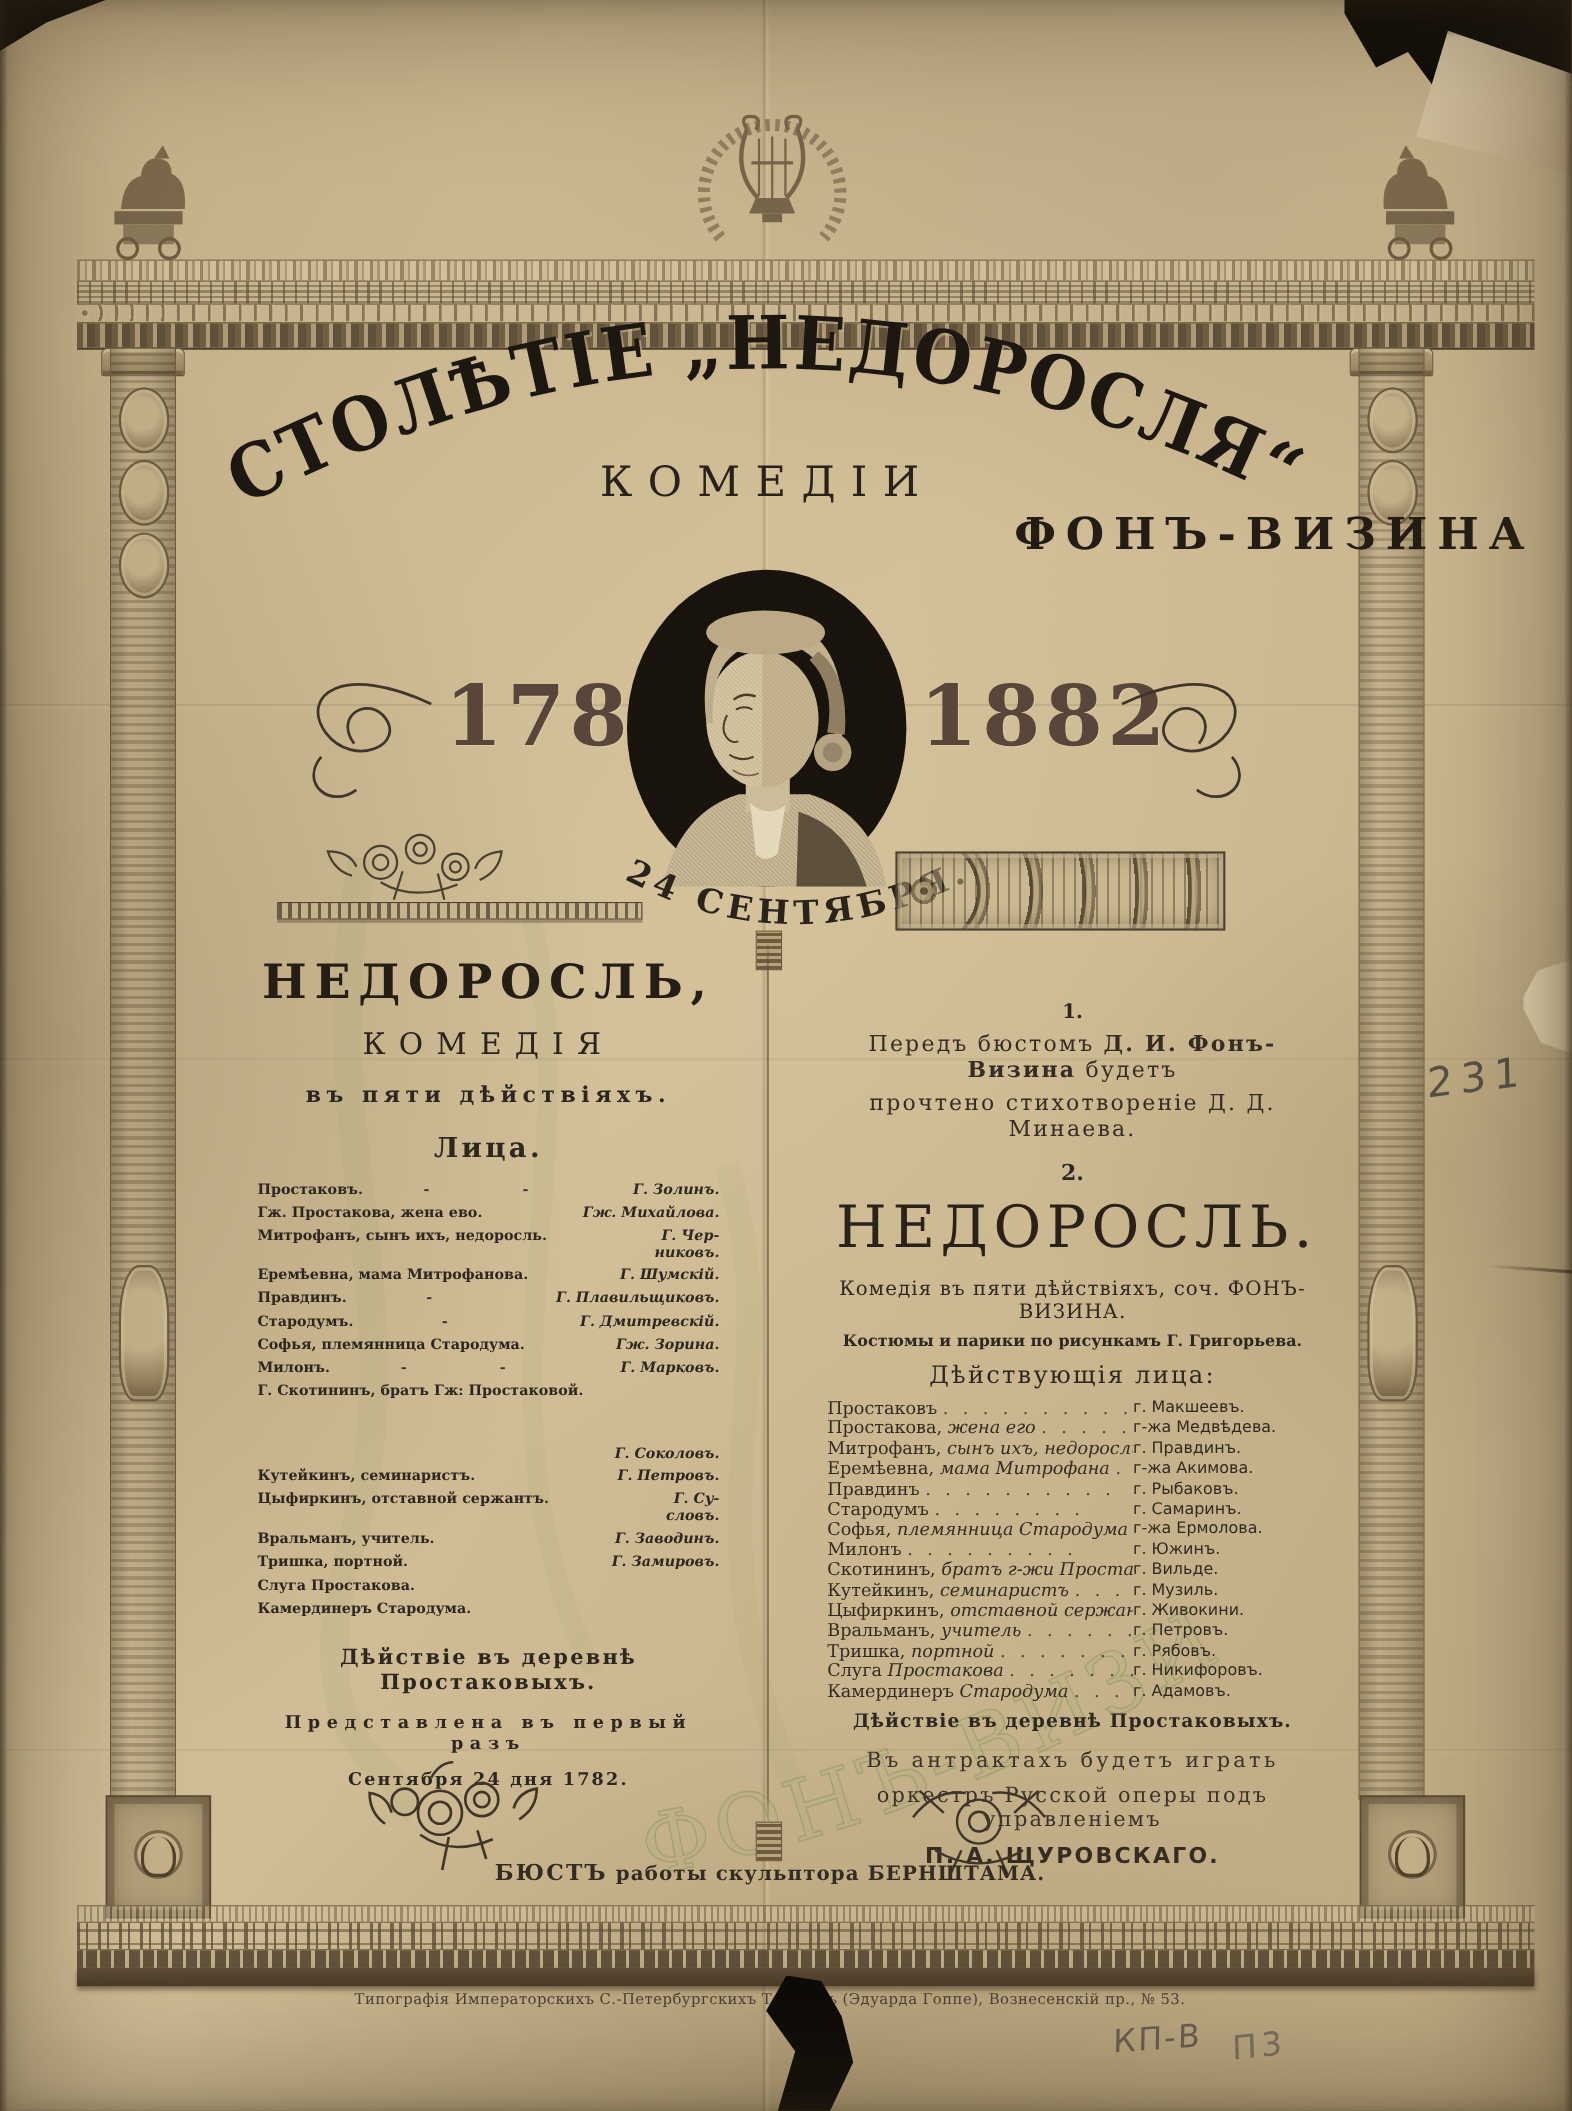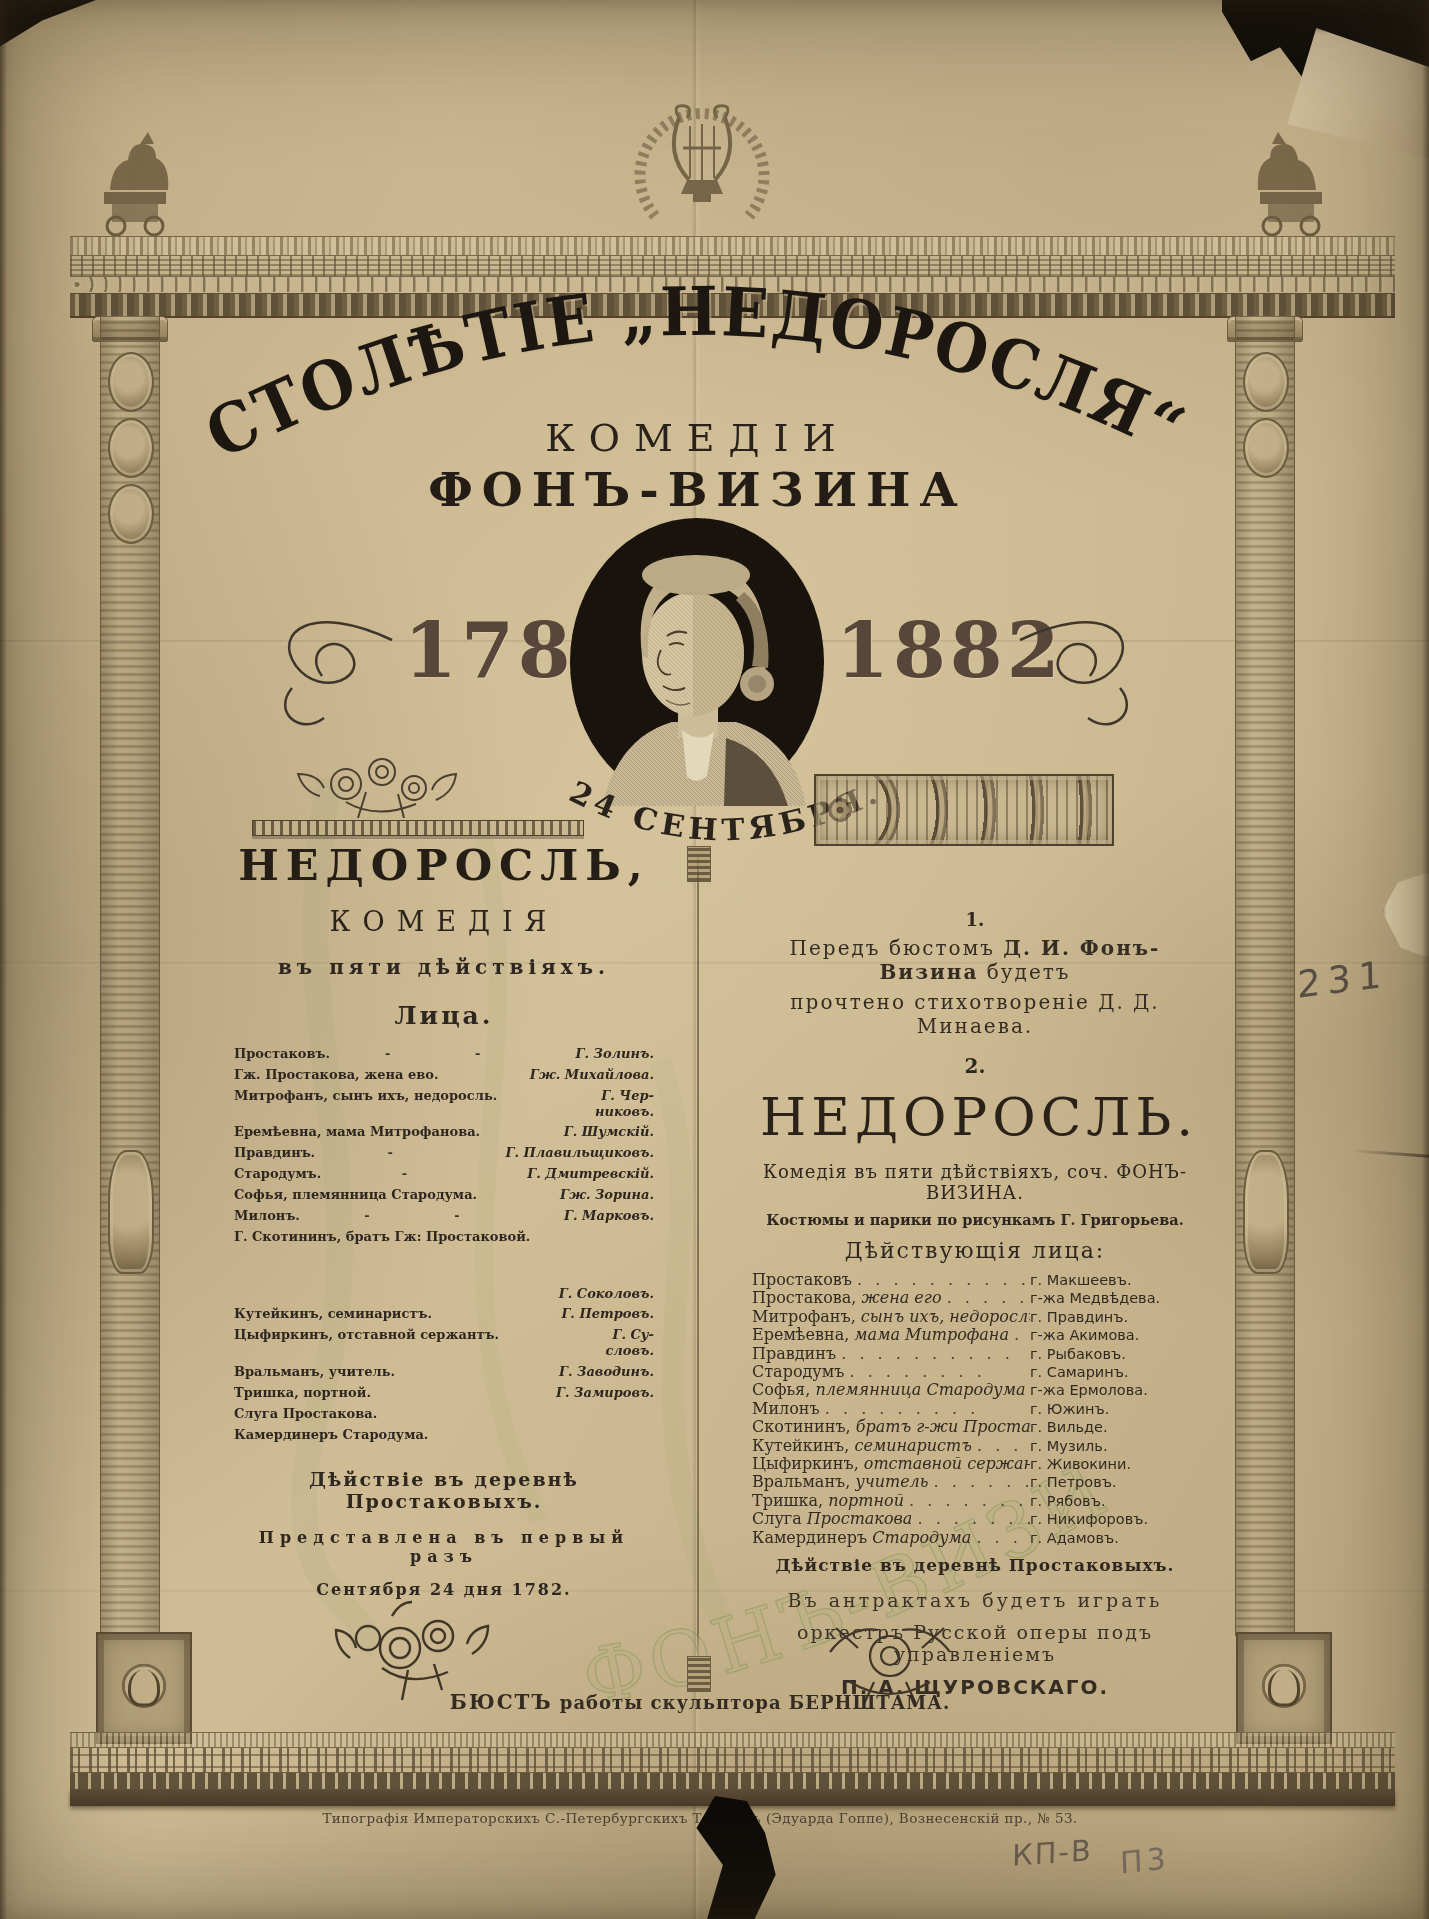--- a/index.html
+++ b/index.html
@@ -54,24 +54,24 @@
       border-top:1px solid #7a684c;border-bottom:1px solid #7a684c;}
   .bband-b{top:1748px;height:24px;background:
       repeating-linear-gradient(90deg,rgba(96,80,56,.8) 0 3px,transparent 3px 8px,rgba(96,80,56,.8) 8px 10px,transparent 10px 19px),
       repeating-linear-gradient(0deg,transparent 0 4px,rgba(96,80,56,.55) 4px 6px,transparent 6px 12px);
       border-bottom:1px solid #6e5c40;}
   .bband-c{top:1773px;height:16px;background:
       repeating-linear-gradient(90deg,rgba(80,66,45,.85) 0 5px,rgba(190,172,134,.8) 5px 8px,rgba(80,66,45,.85) 8px 13px);}
   .bband-d{top:1789px;height:17px;background:linear-gradient(180deg,#5f4e38,#4a3b29);box-shadow:0 3px 4px rgba(60,45,25,.5);}
   
   .sub1{left:0;top:416px;width:1395px;text-align:center;font-size:38px;letter-spacing:14px;color:#29221a;}
-  .sub2{left:0;top:462px;width:1395px;text-align:center;font-size:47px;font-weight:700;letter-spacing:9px;color:#241d15;}
+  .sub2{left:0;top:462px;width:1395px;text-align:right;font-size:40px;font-weight:700;letter-spacing:9px;color:#241d15;}
   .year{font-size:76px;font-weight:700;color:#574639;letter-spacing:4px;text-shadow:1px 1px 0 rgba(240,226,186,.35);}
   
-  .lcol{left:234px;top:840px;width:420px;}
+  .lcol{left:234px;top:868px;width:420px;}
   .lc-title{text-align:center;font-size:43px;font-weight:700;letter-spacing:7px;color:#251e16;}
   .lc-sub{text-align:center;font-size:27px;letter-spacing:12px;margin-top:16px;color:#2b241c;}
   .lc-acts{text-align:center;font-size:20px;font-weight:700;letter-spacing:5px;margin-top:18px;}
   .lc-head{text-align:center;font-size:25px;font-weight:700;letter-spacing:3px;margin-top:22px;}
   .lcast{margin-top:16px;}
   .lrow{display:flex;flex-wrap:wrap;font-size:13px;font-weight:700;line-height:1.22;margin-bottom:5px;gap:41px;}
   .lrow .sep{flex:1;text-align:center;letter-spacing:40px;color:#3a322a;}
   .lrow .actor{margin-left:auto;text-align:right;font-style:italic;white-space:pre-line;}
   .lc-note1{text-align:center;font-size:19px;font-weight:700;letter-spacing:2px;margin-top:26px;}
   .lc-note2{text-align:center;font-size:16px;font-weight:700;letter-spacing:6px;margin-top:16px;}

